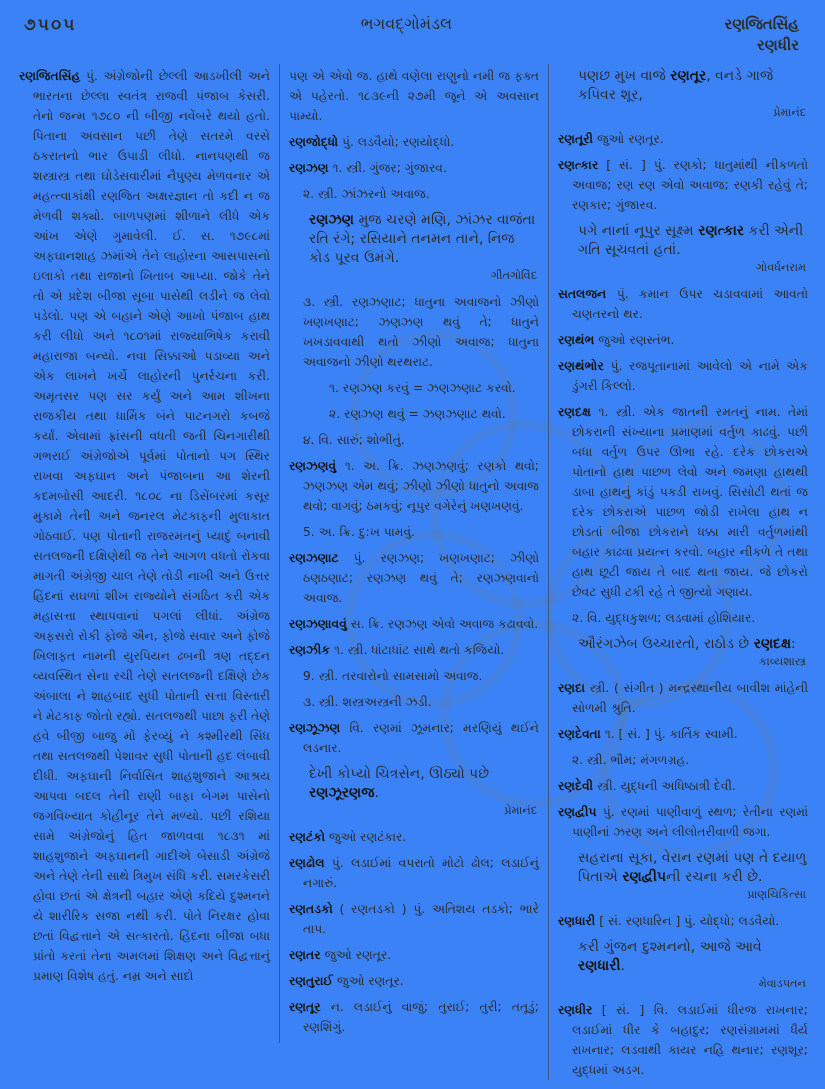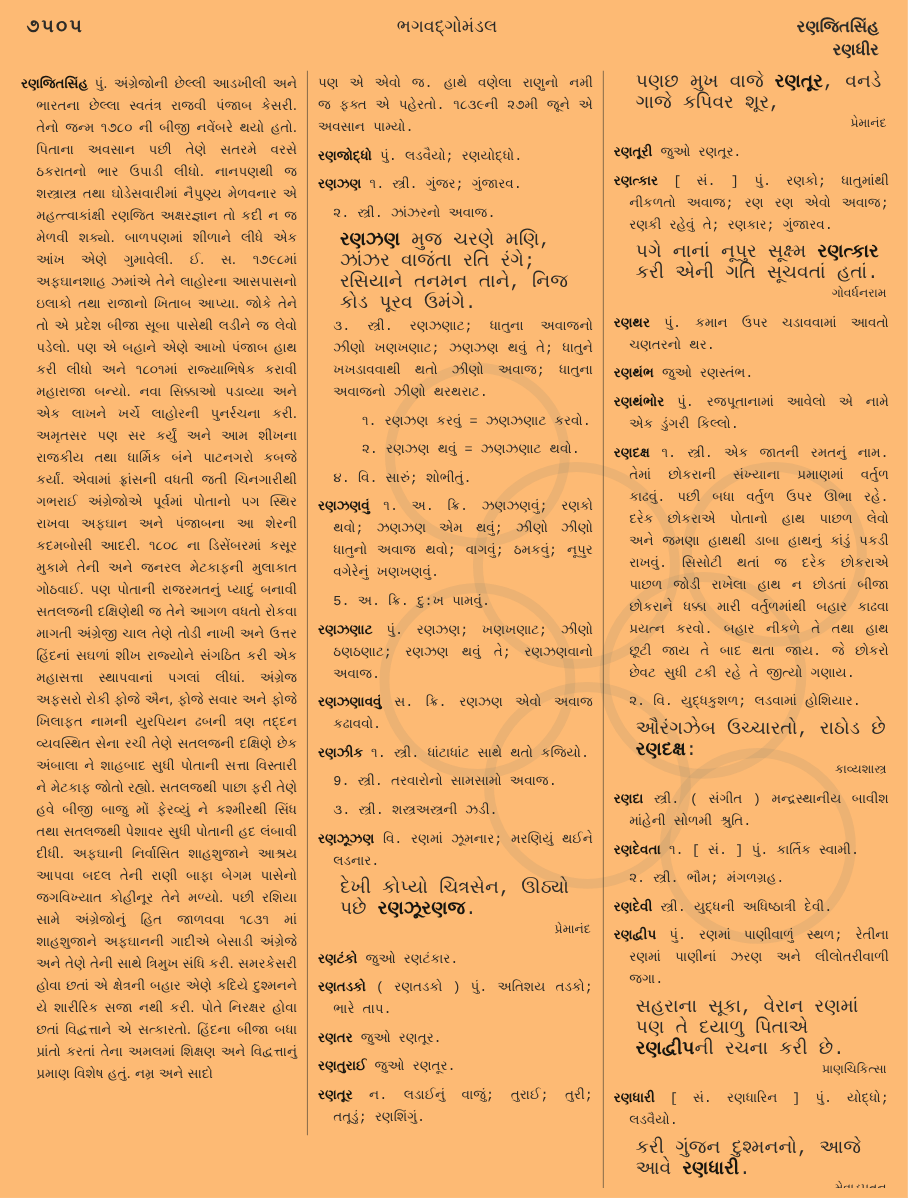--- a/index.html
+++ b/index.html
@@ -3,47 +3,47 @@
 <meta charset="utf-8">
 <style>
   html,body{margin:0;padding:0;}
   body{
     width:825px;height:1089px;overflow:hidden;
     background:#e7e5de;
     font-family:"DejaVu Sans", sans-serif;
   }
   .page{
     position:relative;width:825px;height:1089px;
-    background:#fdba74;
+    background:#3b82f6;
     color:#2d2b27;
   }
   
   .wm{position:absolute;border-radius:50%;border:9px solid rgba(125,120,105,0.13);z-index:0;}
   .header{
     position:relative;z-index:2;
     display:flex;justify-content:space-between;align-items:flex-start;
     padding:14px 26px 2px 24px;
   }
   .pagenum{font-size:17px;font-weight:bold;letter-spacing:2px;}
   .title{font-size:16px;font-weight:normal;transform:translateX(6px);}
   .running-head{text-align:right;font-size:15px;font-weight:bold;line-height:21px;}
   .cols{
     position:relative;z-index:1;
     display:flex;align-items:flex-start;
     margin:6px 8px 0 10px;
     height:1016px;overflow:hidden;
   }
   .col{width:33.333%;padding:2px 9px 0 9px;box-sizing:border-box;overflow:hidden;}
-  .col + .col{border-left:1px solid rgba(55,52,46,0.55);font-family:Liberation Mono, monospace;}
+  .col + .col{border-left:1px solid rgba(55,52,46,0.55);}
   .blk{font-size:12.3px;line-height:20px;margin:0 0 6px 0;text-align:justify;}
   .entry{padding-left:14px;text-indent:-14px;}
   .cont{}
   .sense{margin-left:14px;}
   .idiom{margin-left:40px;text-align:left;}
-  .quote{margin-left:20px;font-size:17px;line-height:19px;text-align:left;margin-bottom:1px;}
+  .quote{margin-left:20px;font-size:14px;line-height:19px;text-align:left;margin-bottom:1px;}
   .attr{text-align:right;font-size:11.3px;line-height:16px;margin:0 2px 8px 0;}
   b.hw{font-weight:bold;color:#17150f;}
 </style>
 </head>
 <body>
 
 <div class="page">
 
   <div class="wm" style="left:350px;top:330px;width:150px;height:150px;"></div>
   <div class="wm" style="left:430px;top:420px;width:170px;height:170px;"></div>
@@ -65,48 +65,50 @@
   <div class="cols">
     <div class="col" id="col1">
         <div class="blk entry"><b class="hw">રણજિતસિંહ</b> પું. અંગ્રેજોની છેલ્લી આડખીલી અને ભારતના છેલ્લા સ્વતંત્ર રાજવી પંજાબ કેસરી. તેનો જન્મ ૧૭૮૦ ની બીજી નવેંબરે થયો હતો. પિતાના અવસાન પછી તેણે સતરમે વરસે ઠકરાતનો ભાર ઉપાડી લીધો. નાનપણથી જ શસ્ત્રાસ્ત્ર તથા ઘોડેસવારીમાં નૈપુણ્ય મેળવનાર એ મહત્ત્વાકાંક્ષી રણજિત અક્ષરજ્ઞાન તો કદી ન જ મેળવી શક્યો. બાળપણમાં શીળાને લીધે એક આંખ એણે ગુમાવેલી. ઈ. સ. ૧૭૯૮માં અફઘાનશાહ ઝમાંએ તેને લાહોરના આસપાસનો ઇલાકો તથા રાજાનો ખિતાબ આપ્યા. જોકે તેને તો એ પ્રદેશ બીજા સૂબા પાસેથી લડીને જ લેવો પડેલો. પણ એ બહાને એણે આખો પંજાબ હાથ કરી લીધો અને ૧૮૦૧માં રાજ્યાભિષેક કરાવી મહારાજા બન્યો. નવા સિક્કાઓ પડાવ્યા અને એક લાખને ખર્ચે લાહોરની પુનર્રચના કરી. અમૃતસર પણ સર કર્યું અને આમ શીખના રાજકીય તથા ધાર્મિક બંને પાટનગરો કબજે કર્યાં. એવામાં ફ્રાંસની વધતી જતી ચિનગારીથી ગભરાઈ અંગ્રેજોએ પૂર્વમાં પોતાનો પગ સ્થિર રાખવા અફઘાન અને પંજાબના આ શેરની કદમબોસી આદરી. ૧૮૦૮ ના ડિસેંબરમાં કસૂર મુકામે તેની અને જનરલ મેટકાફની મુલાકાત ગોઠવાઈ. પણ પોતાની રાજરમતનું પ્યાદું બનાવી સતલજની દક્ષિણેથી જ તેને આગળ વધતો રોકવા માગતી અંગ્રેજી ચાલ તેણે તોડી નાખી અને ઉત્તર હિંદનાં સઘળાં શીખ રાજ્યોને સંગઠિત કરી એક મહાસત્તા સ્થાપવાનાં પગલાં લીધાં. અંગ્રેજ અફસરો રોકી ફોજે ઐન, ફોજે સવાર અને ફોજે ખિલાફત નામની યુરપિયન ઢબની ત્રણ તદ્દન વ્યવસ્થિત સેના રચી તેણે સતલજની દક્ષિણે છેક અંબાલા ને શાહબાદ સુધી પોતાની સત્તા વિસ્તારી ને મેટકાફ જોતો રહ્યો. સતલજથી પાછા ફરી તેણે હવે બીજી બાજુ મોં ફેરવ્યું ને કશ્મીરથી સિંધ તથા સતલજથી પેશાવર સુધી પોતાની હદ લંબાવી દીધી. અફઘાની નિર્વાસિત શાહશુજાને આશ્રય આપવા બદલ તેની રાણી બાફા બેગમ પાસેનો જગવિખ્યાત કોહીનૂર તેને મળ્યો. પછી રશિયા સામે અંગ્રેજોનું હિત જાળવવા ૧૮૩૧ માં શાહશુજાને અફઘાનની ગાદીએ બેસાડી અંગ્રેજે અને તેણે તેની સાથે ત્રિમુખ સંધિ કરી. સમરકેસરી હોવા છતાં એ ક્ષેત્રની બહાર એણે કદિયે દુશ્મનને યે શારીરિક સજા નથી કરી. પોતે નિરક્ષર હોવા છતાં વિદ્વત્તાને એ સત્કારતો. હિંદના બીજા બધા પ્રાંતો કરતાં તેના અમલમાં શિક્ષણ અને વિદ્વત્તાનું પ્રમાણ વિશેષ હતું. નમ્ર અને સાદો</div>
       </div>
     <div class="col" id="col2">
         <div class="blk cont">પણ એ એવો જ. હાથે વણેલા રાણુનો નમી જ ફક્ત એ પહેરતો. ૧૮૩૯ની ૨૭મી જૂને એ અવસાન પામ્યો.</div>
         <div class="blk entry"><b class="hw">રણજોદ્ધો</b> પું. લડવૈયો; રણયોદ્ધો.</div>
         <div class="blk entry"><b class="hw">રણઝણ</b> ૧. સ્ત્રી. ગુંજર; ગુંજારવ.</div>
         <div class="blk sense">૨. સ્ત્રી. ઝાંઝરનો અવાજ.</div>
         <div class="blk quote"><b class="hw">રણઝણ</b> મુજ ચરણે મણિ, ઝાંઝર વાજંતા રતિ રંગે; રસિયાને તનમન તાને, નિજ કોડ પૂરવ ઉમંગે.</div>
+        <div class="blk attr">ગીતગોવિંદ</div>
         <div class="blk sense">૩. સ્ત્રી. રણઝણાટ; ધાતુના અવાજનો ઝીણો ખણખણાટ; ઝણઝણ થવું તે; ધાતુને ખખડાવવાથી થતો ઝીણો અવાજ; ધાતુના અવાજનો ઝીણો થરથરાટ.</div>
         <div class="blk idiom">૧. રણઝણ કરવું = ઝણઝણાટ કરવો.</div>
         <div class="blk idiom">૨. રણઝણ થવું = ઝણઝણાટ થવો.</div>
         <div class="blk sense">૪. વિ. સારું; શોભીતું.</div>
         <div class="blk entry"><b class="hw">રણઝણવું</b> ૧. અ. ક્રિ. ઝણઝણવું; રણકો થવો; ઝણઝણ એમ થવું; ઝીણો ઝીણો ધાતુનો અવાજ થવો; વાગવું; ઠમકવું; નૂપુર વગેરેનું ખણખણવું.</div>
         <div class="blk sense">5. અ. ક્રિ. દુ:ખ પામવું.</div>
         <div class="blk entry"><b class="hw">રણઝણાટ</b> પું. રણઝણ; ખણખણાટ; ઝીણો ઠણઠણાટ; રણઝણ થવું તે; રણઝણવાનો અવાજ.</div>
         <div class="blk entry"><b class="hw">રણઝણાવવું</b> સ. ક્રિ. રણઝણ એવો અવાજ કઢાવવો.</div>
         <div class="blk entry"><b class="hw">રણઝીક</b> ૧. સ્ત્રી. ધાંટાધાંટ સાથે થતો કજિયો.</div>
         <div class="blk sense">9. સ્ત્રી. તરવારોનો સામસામો અવાજ.</div>
         <div class="blk sense">૩. સ્ત્રી. શસ્ત્રઅસ્ત્રની ઝડી.</div>
         <div class="blk entry"><b class="hw">રણઝૂઝણ</b> વિ. રણમાં ઝૂમનાર; મરણિયું થઈને લડનાર.</div>
         <div class="blk quote">દેખી કોપ્યો ચિત્રસેન, ઊઠ્યો પછે <b class="hw">રણઝૂરણજ</b>.</div>
         <div class="blk attr">પ્રેમાનંદ</div>
         <div class="blk entry"><b class="hw">રણટંકો</b> જુઓ રણટંકાર.</div>
+        <div class="blk entry"><b class="hw">રણઢોલ</b> પું. લડાઈમાં વપરાતો મોટો ઢોલ; લડાઈનું નગારું.</div>
         <div class="blk entry"><b class="hw">રણતડકો</b> ( રણતડકો ) પું. અતિશય તડકો; ભારે તાપ.</div>
         <div class="blk entry"><b class="hw">રણતર</b> જુઓ રણતૂર.</div>
         <div class="blk entry"><b class="hw">રણતુરાઈ</b> જુઓ રણતૂર.</div>
         <div class="blk entry"><b class="hw">રણતૂર</b> ન. લડાઈનું વાજું; તુરાઈ; તુરી; તતૂડું; રણશિંગું.</div>
       </div>
     <div class="col" id="col3">
         <div class="blk quote">પણછ મુખ વાજે <b class="hw">રણતૂર</b>, વનડે ગાજે કપિવર શૂર,</div>
         <div class="blk attr">પ્રેમાનંદ</div>
         <div class="blk entry"><b class="hw">રણતૂરી</b> જુઓ રણતૂર.</div>
         <div class="blk entry"><b class="hw">રણત્કાર</b> [ સં. ] પું. રણકો; ધાતુમાંથી નીકળતો અવાજ; રણ રણ એવો અવાજ; રણકી રહેવું તે; રણકાર; ગુંજારવ.</div>
         <div class="blk quote">પગે નાનાં નૂપુર સૂક્ષ્મ <b class="hw">રણત્કાર</b> કરી એની ગતિ સૂચવતાં હતાં.</div>
         <div class="blk attr">ગોવર્ધનરામ</div>
-        <div class="blk entry"><b class="hw">રણથર</b> પું. કમાન ઉપર ચડાવવામાં આવતો ચણતરનો થર.</div>
+        <div class="blk entry"><b class="hw">સતલજન</b> પું. કમાન ઉપર ચડાવવામાં આવતો ચણતરનો થર.</div>
         <div class="blk entry"><b class="hw">રણથંભ</b> જુઓ રણસ્તંભ.</div>
         <div class="blk entry"><b class="hw">રણથંભોર</b> પું. રજપૂતાનામાં આવેલો એ નામે એક ડુંગરી કિલ્લો.</div>
         <div class="blk entry"><b class="hw">રણદક્ષ</b> ૧. સ્ત્રી. એક જાતની રમતનું નામ. તેમાં છોકરાની સંખ્યાના પ્રમાણમાં વર્તુળ કાઢવું. પછી બધા વર્તુળ ઉપર ઊભા રહે. દરેક છોકરાએ પોતાનો હાથ પાછળ લેવો અને જમણા હાથથી ડાબા હાથનું કાંડું પકડી રાખવું. સિસોટી થતાં જ દરેક છોકરાએ પાછળ જોડી રાખેલા હાથ ન છોડતાં બીજા છોકરાને ધક્કા મારી વર્તુળમાંથી બહાર કાઢવા પ્રયત્ન કરવો. બહાર નીકળે તે તથા હાથ છૂટી જાય તે બાદ થતા જાય. જે છોકરો છેવટ સુધી ટકી રહે તે જીત્યો ગણાય.</div>
         <div class="blk sense">૨. વિ. યુદ્ધકુશળ; લડવામાં હોશિયાર.</div>
         <div class="blk quote">ઔરંગઝેબ ઉચ્ચારતો, રાઠોડ છે <b class="hw">રણદક્ષ</b>:</div>
         <div class="blk attr">કાવ્યશાસ્ત્ર</div>
         <div class="blk entry"><b class="hw">રણદા</b> સ્ત્રી. ( સંગીત ) મન્દ્રસ્થાનીય બાવીશ માંહેની સોળમી શ્રુતિ.</div>
         <div class="blk entry"><b class="hw">રણદેવતા</b> ૧. [ સં. ] પું. કાર્તિક સ્વામી.</div>
         <div class="blk sense">૨. સ્ત્રી. ભૌમ; મંગળગ્રહ.</div>
         <div class="blk entry"><b class="hw">રણદેવી</b> સ્ત્રી. યુદ્ધની અધિષ્ઠાત્રી દેવી.</div>

